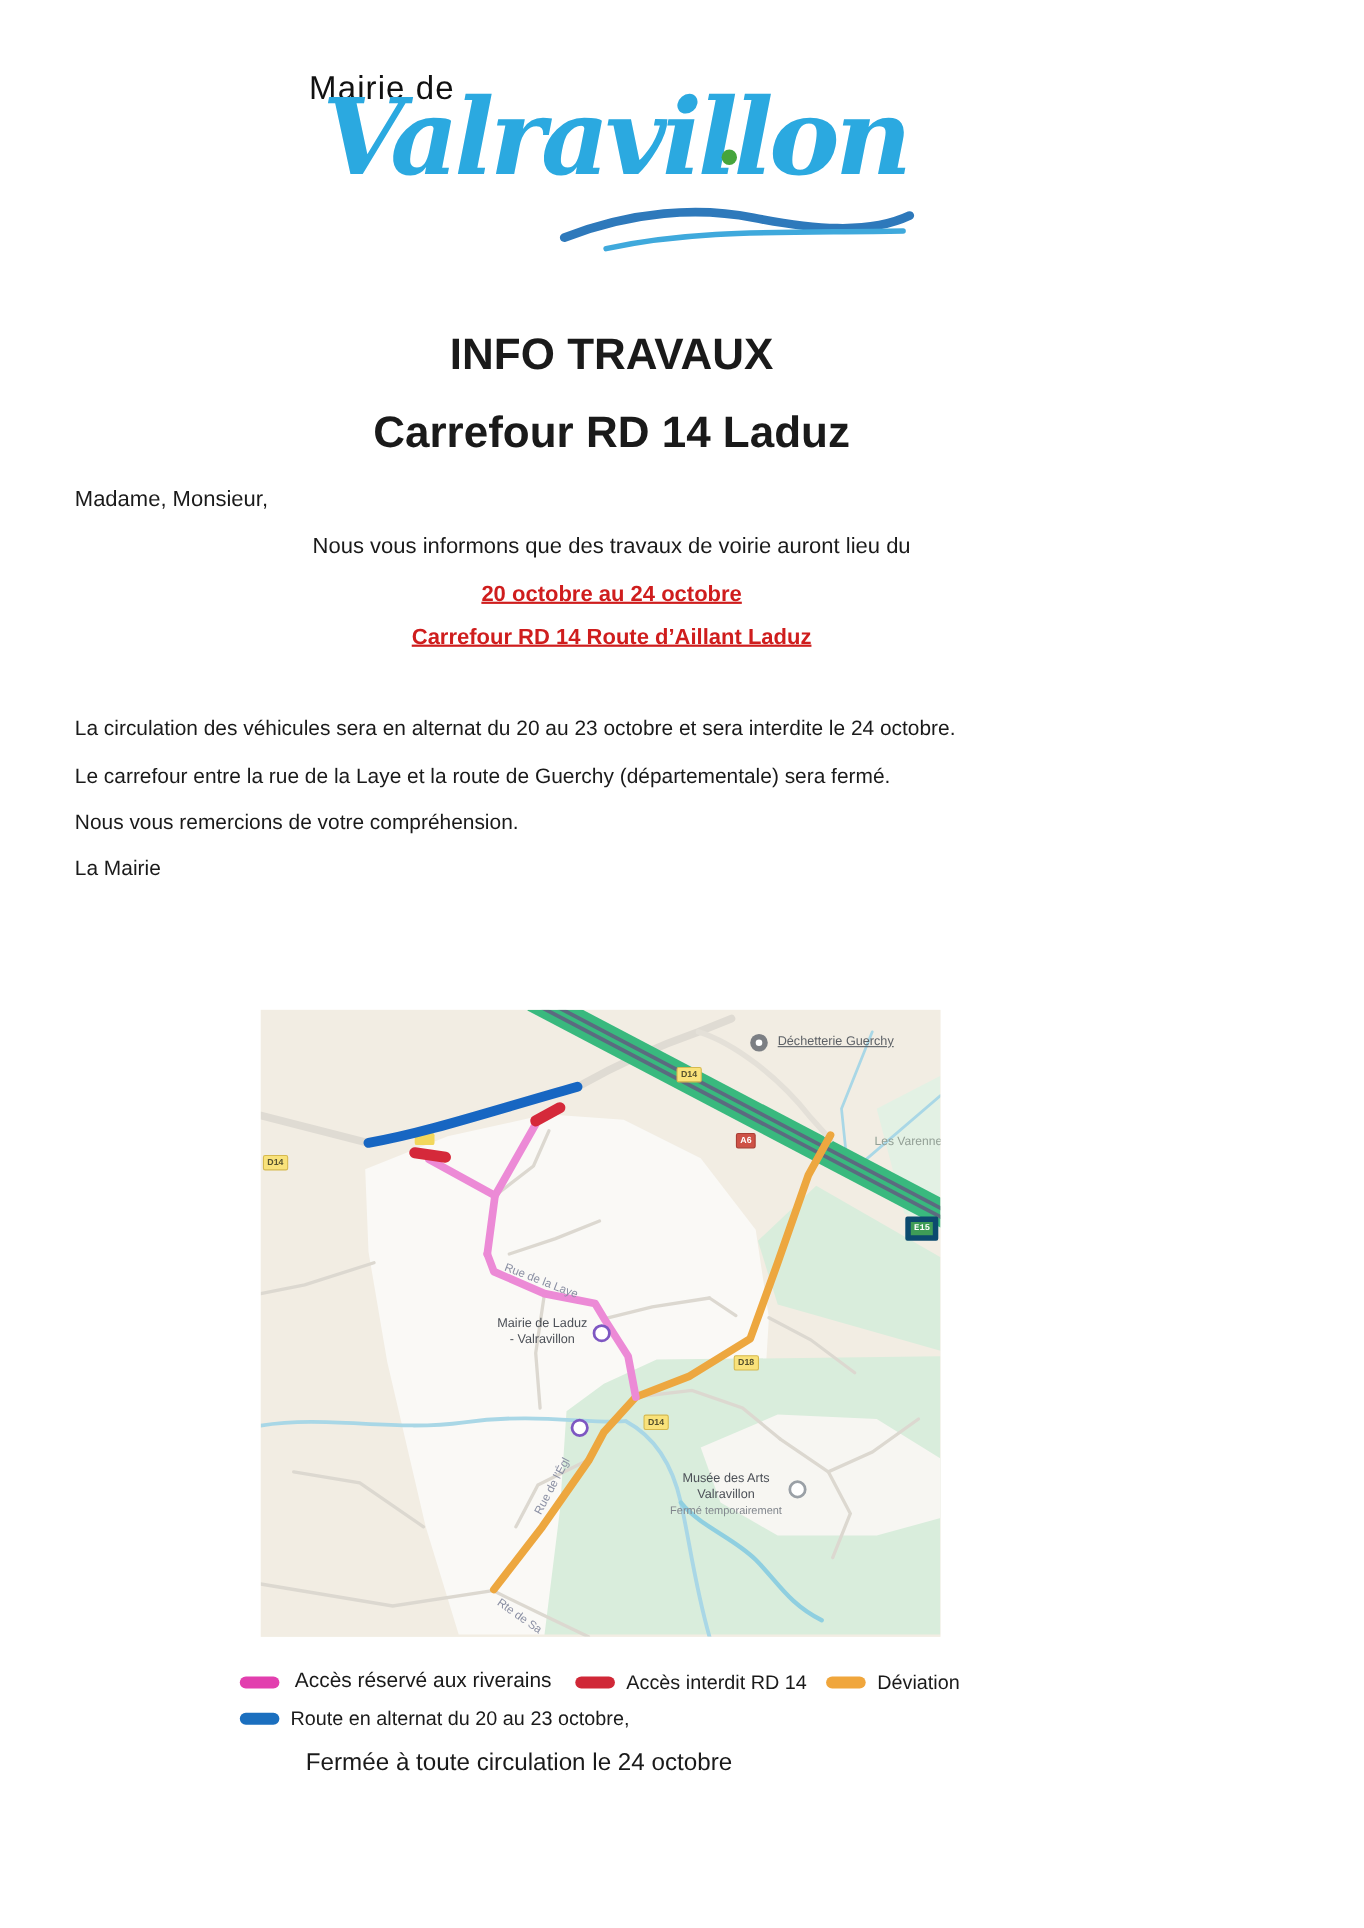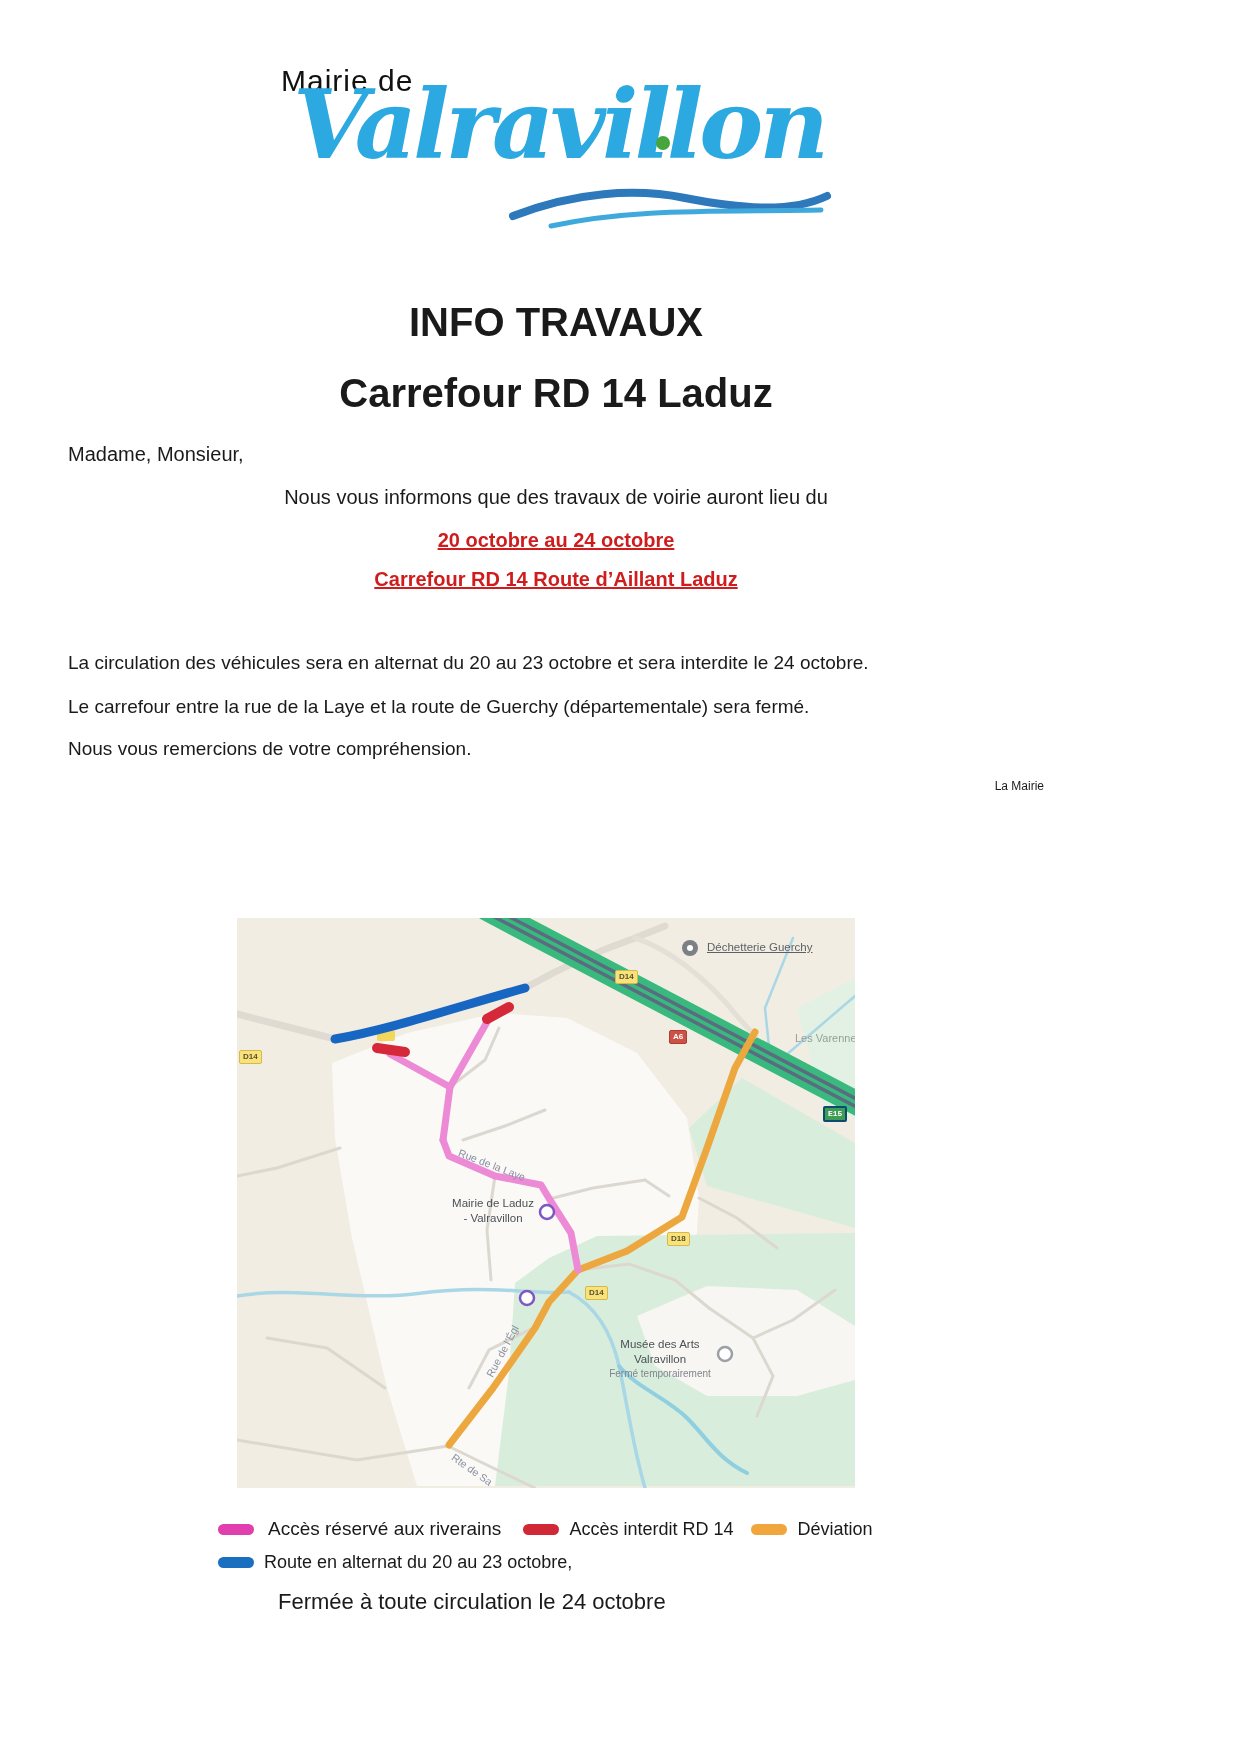--- a/index.html
+++ b/index.html
@@ -23,34 +23,34 @@
   .subtitle{top:371px;text-align:center;font-size:40px;font-weight:bold;}
   .salutation{top:443px;font-size:20px;}
   .intro{top:486px;text-align:center;font-size:20px;}
   .redline{text-align:center;font-size:20px;font-weight:bold;color:#CF1D1D;text-decoration:underline;}
   .red1{top:529px;}
   .red2{top:568px;}
   .para{font-size:19px;}
   .p1{top:652px;}
   .p2{top:696px;}
   .p3{top:738px;}
-  .signature{top:779px;text-align:right;font-size:12px;}
+  .signature{top:779px;text-align:left;font-size:19px;}
   
   .map{position:absolute;left:237px;top:918px;width:618px;height:570px;overflow:hidden;background:#F2EDE3;}
   .map svg{position:absolute;left:0;top:0;}
   .mlabel{position:absolute;font-size:11.5px;color:#5D6166;white-space:nowrap;}
   .mlabel.soft{color:#93A096;font-size:11px;}
   .mlabel.center{text-align:center;line-height:1.3;color:#4C5057;}
   .street{position:absolute;font-size:10.5px;color:#8A8FA3;white-space:nowrap;}
   .dbadge,.abadge,.ebadge{
     position:absolute;font-size:8px;line-height:1;padding:2px 3px;border-radius:2px;font-weight:bold;margin-top:38px;
   }
   .dbadge{background:#F9E27A;border:1px solid #D6B94E;color:#55512E;}
   .abadge{background:#CE5146;border:1px solid #A93E35;color:#fff;}
-  .ebadge{background:#3E9C57;border:2px solid #0c4a6e;color:#fff;font-family:Liberation Mono, monospace;}
+  .ebadge{background:#3E9C57;border:5px solid #0c4a6e;color:#fff;font-family:Liberation Mono, monospace;}
   
   .leg-row{position:absolute;left:218px;display:flex;align-items:center;}
   .leg-dash{width:36px;height:11px;border-radius:6px;flex:0 0 auto;}
   .leg-label-sm{font-size:19px;margin-left:14px;margin-right:22px;color:#1a1a1a;}
   .leg-label{font-size:18px;margin-left:10px;margin-right:18px;color:#1a1a1a;}
   .row1{top:1518px;}
   .row2{top:1552px;}
   .row3{top:1589px;left:278px;}
   .leg-line2{font-size:22px;color:#1a1a1a;}
 </style>

